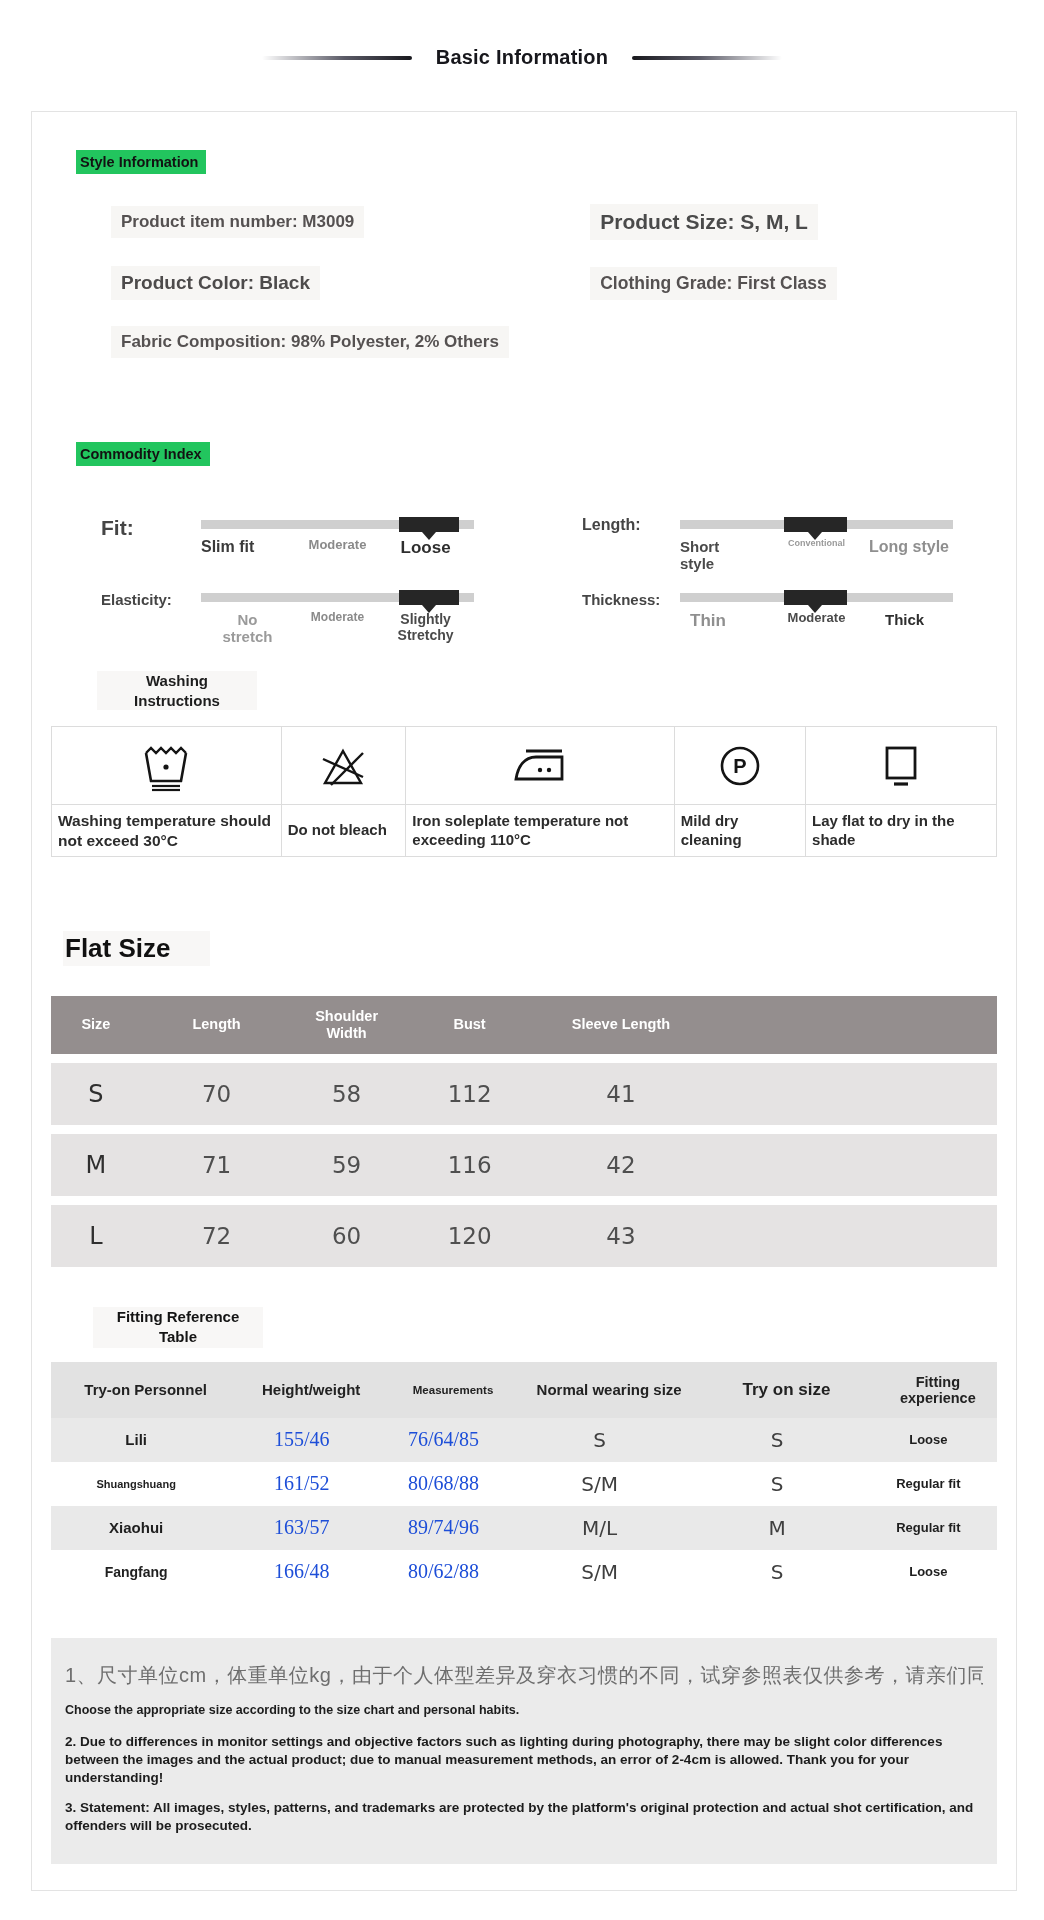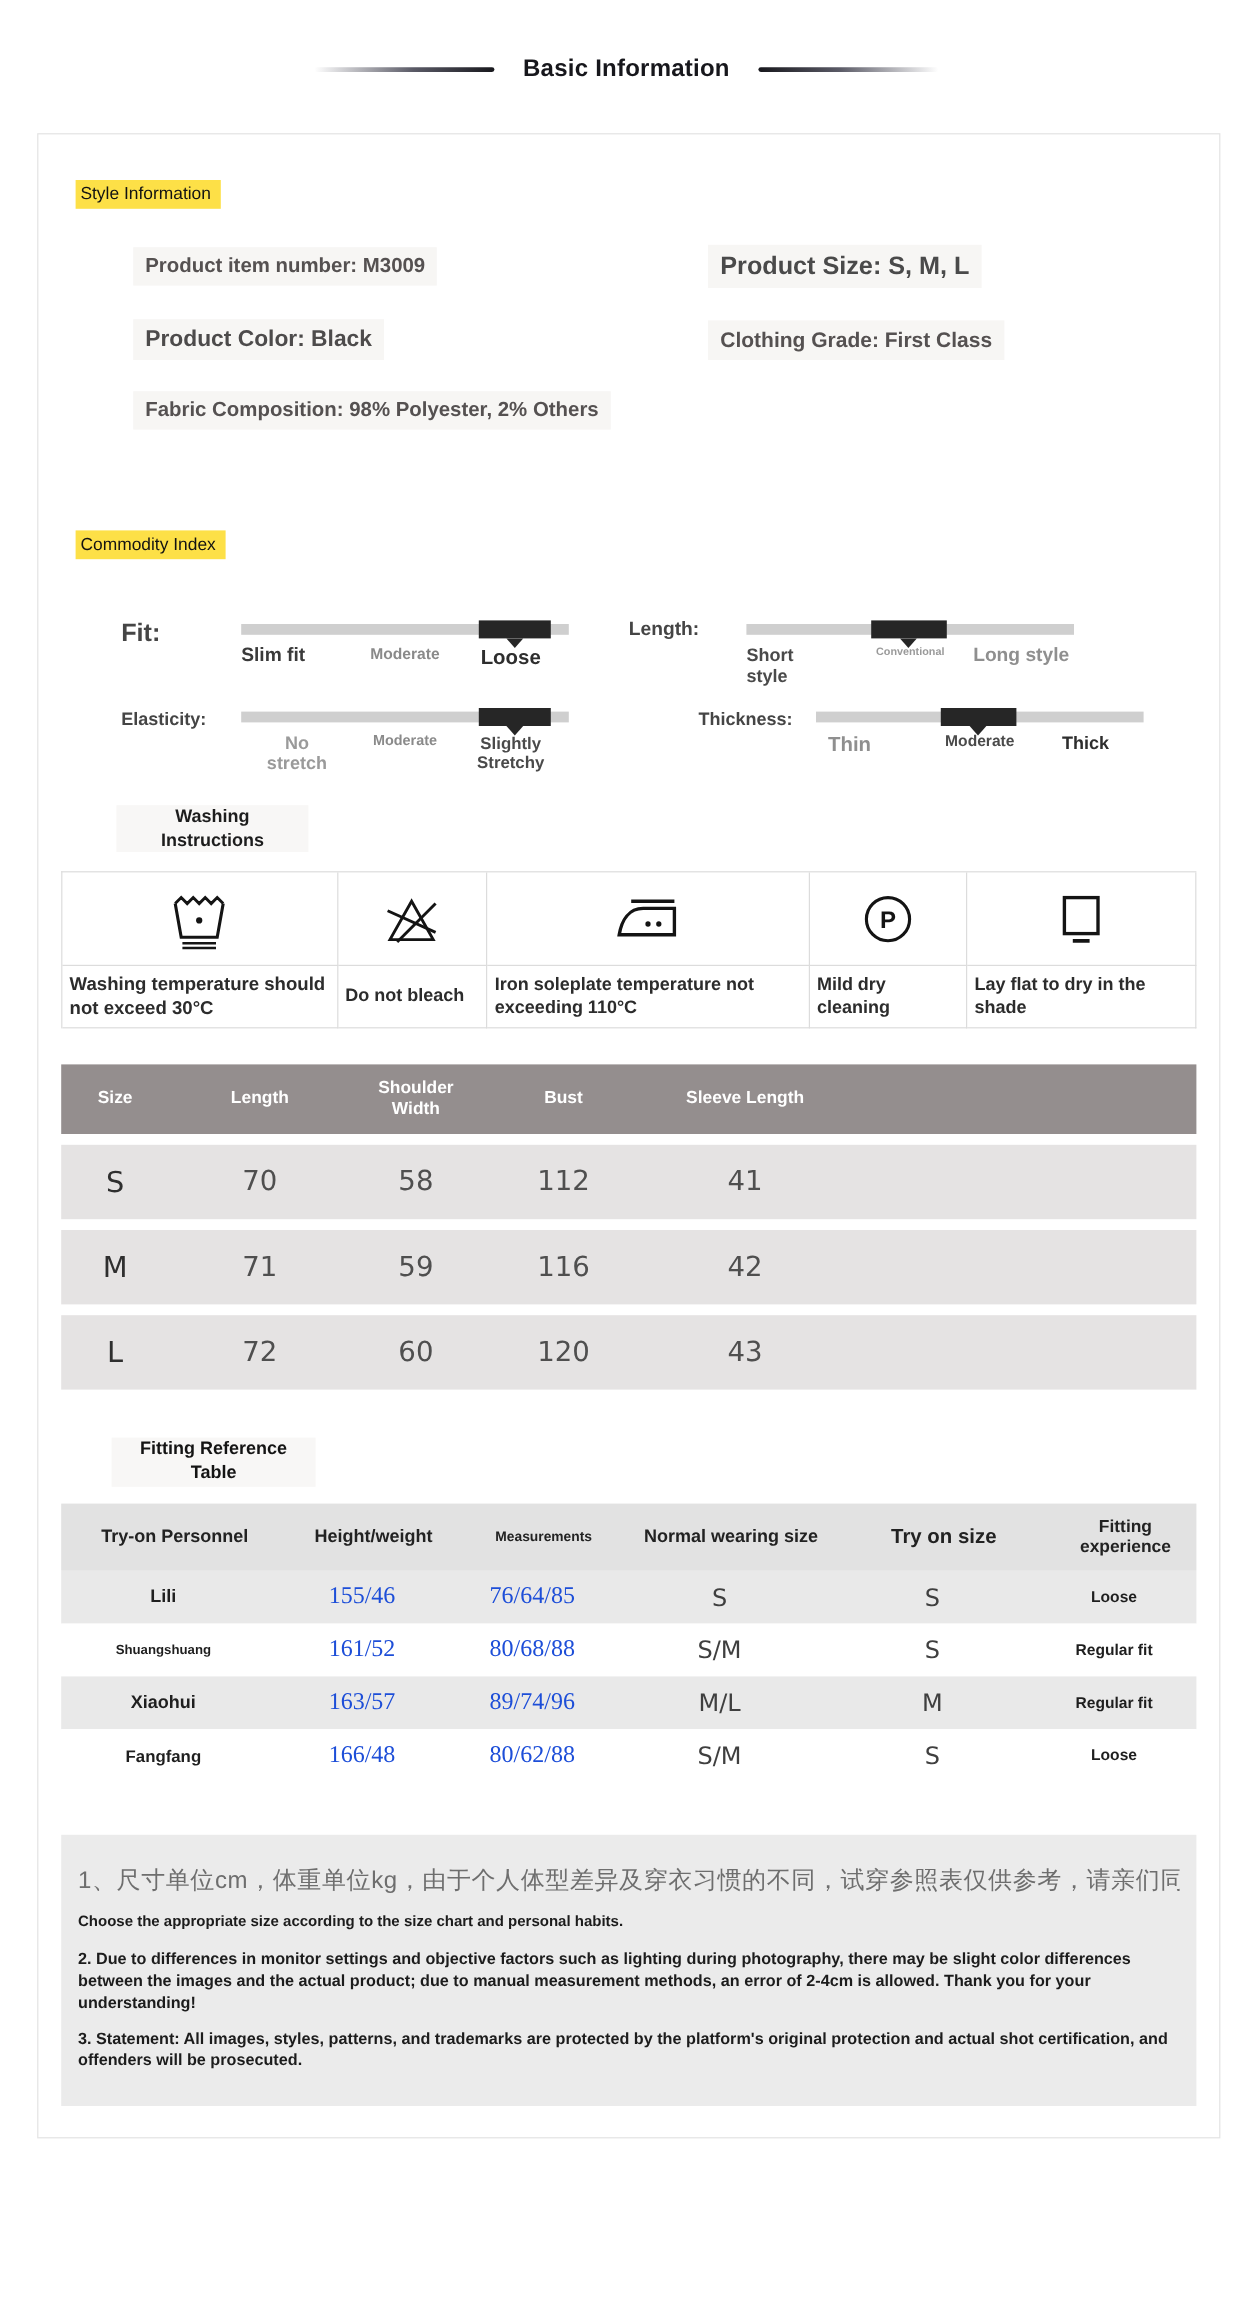--- a/index.html
+++ b/index.html
@@ -10,43 +10,43 @@
   .title-row{display:flex;align-items:center;justify-content:center;margin-top:46px;gap:24px;}
   .title-line{width:150px;height:4px;border-radius:2px;}
   .title-line.left{background:linear-gradient(to right,rgba(60,60,60,0),#5a5a66 55%,#18181d);}
   .title-line.right{background:linear-gradient(to left,rgba(60,60,60,0),#5a5a66 55%,#18181d);}
   .page-title{font-size:20px;font-weight:bold;color:#17171c;letter-spacing:.2px;}
 
   
   .card{margin:42px 0 0 31px;width:986px;border:1px solid #e3e3e3;background:#fff;box-sizing:border-box;
         padding:38px 19px 26px 19px;}
 
-  .sec-label{display:inline-block;font-size:14.5px;font-weight:normal;color:#121212;background:#fde047;
-             padding:4px 8px 4px 4px;margin-left:12px;}
+  .sec-label{display:inline-block;font-size:14.5px;font-weight:bold;color:#121212;background:#22c55e;
+             padding:4px 8px 4px 4px;margin-left:25px;}
 
   
   .fields{margin-top:30px;}
   .frow{display:flex;align-items:center;margin-bottom:26px;}
   .fcell-l{width:57%;box-sizing:border-box;padding-left:60px;}
   .fcell-r{width:43%;box-sizing:border-box;}
   .chip{display:inline-block;background:#f7f6f4;padding:6px 10px;font-weight:bold;color:#555151;}
   .chip.sz{font-size:21px;color:#4a4a4a;}
   .chip.itm{font-size:17px;}
   .chip.clr{font-size:19px;color:#4d4b4b;}
   .chip.grd{font-size:17.5px;text-align:center;}
   .chip.fab{font-size:17px;}
 
   
   .ci-label{margin-top:58px;}
   .sliders{display:grid;grid-template-columns:50% 50%;margin-top:48px;row-gap:14px;}
   .slider-row{display:flex;align-items:flex-start;}
   .sl-name{font-weight:bold;color:#454545;flex:0 0 auto;}
   .s-fit .sl-name{font-size:21px;margin-left:50px;width:100px;margin-top:2px;}
   .s-elastic .sl-name{font-size:15px;margin-left:50px;width:100px;margin-top:4px;}
-  .s-length .sl-name{font-size:16px;width:98px;margin-top:2px;}
+  .s-length .sl-name{font-size:16px;margin-left:58px;width:98px;margin-top:2px;}
   .s-thick .sl-name{font-size:15px;margin-left:58px;width:98px;margin-top:4px;}
   .sl-body{width:273px;flex:0 0 auto;}
   .track{position:relative;height:9px;background:#cfcfcf;margin-top:6px;}
   .seg{position:absolute;top:-3px;height:15px;background:#262626;}
   .seg-right{left:72.5%;width:22%;}
   .seg-center{left:38%;width:23%;}
   .tri{position:absolute;top:100%;left:50%;transform:translateX(-50%);width:0;height:0;
        border-left:7px solid transparent;border-right:7px solid transparent;border-top:8px solid #262626;}
   .sl-labels{display:flex;margin-top:9px;}
   .sl-labels span{display:block;white-space:pre-line;font-weight:bold;line-height:1.15;}
@@ -258,20 +258,21 @@
       </svg>
     </div>
     <div class="cell ccell c0">Washing temperature should not exceed 30°C</div>
     <div class="cell ccell">Do not bleach</div>
     <div class="cell ccell">Iron soleplate temperature not exceeding 110°C</div>
     <div class="cell ccell">Mild dry cleaning</div>
     <div class="cell ccell">Lay flat to dry in the shade</div>
   </div>
 
   
+  <div><span class="flat-title">Flat Size</span></div>
   <div class="size-table">
     <div class="size-head">
       <div class="prelines">Size</div>
       <div class="prelines">Length</div>
       <div class="prelines">Shoulder
 Width</div>
       <div class="prelines">Bust</div>
       <div class="prelines">Sleeve Length</div>
       <div></div>
     </div>

